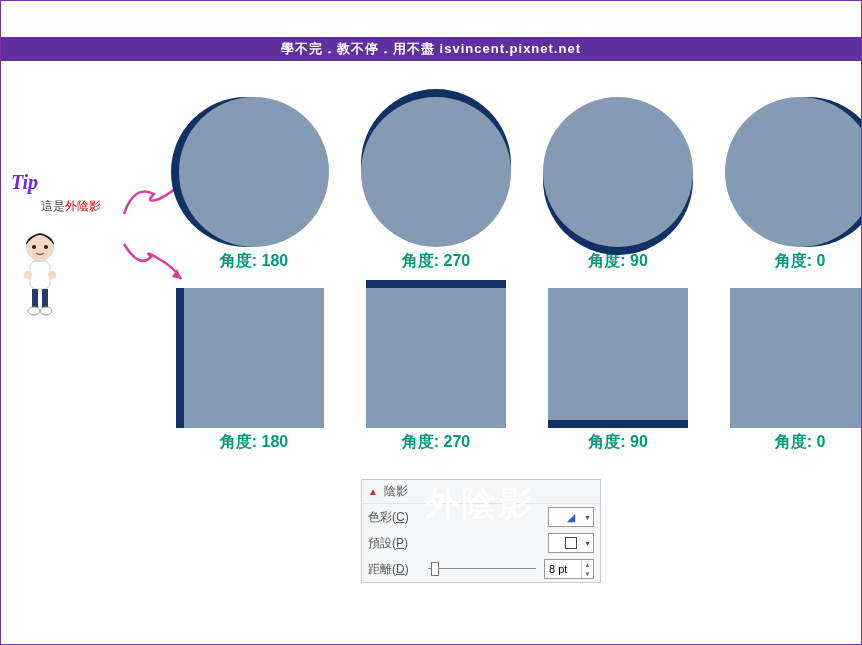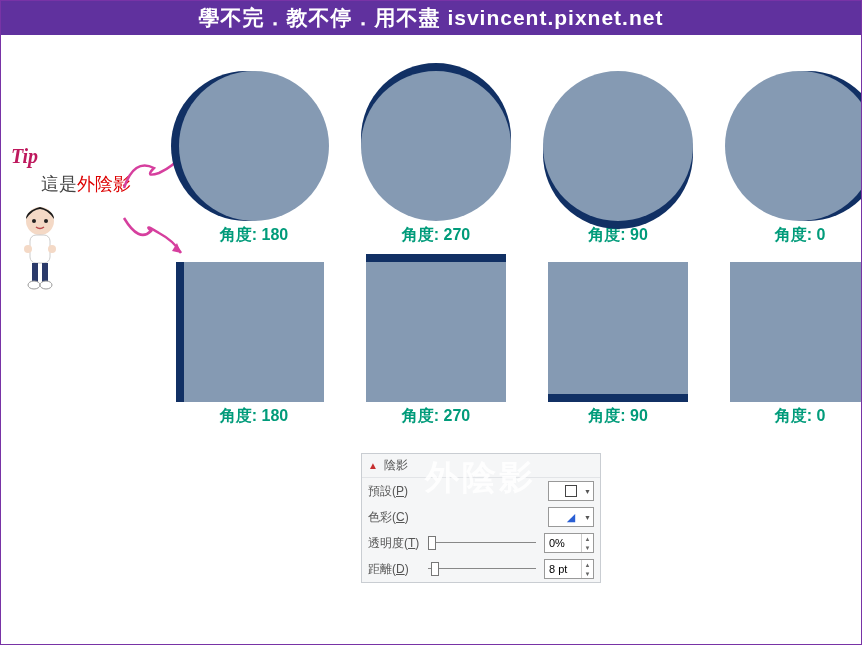--- a/index.html
+++ b/index.html
@@ -1,23 +1,23 @@
 <!DOCTYPE html>
 <html><head>
 <meta charset="utf-8">
 <style>
   * { box-sizing: border-box; margin: 0; padding: 0; }
   body { font-family: "Microsoft JhengHei", "PingFang TC", sans-serif; background: #fff; }
   .frame { width: 862px; height: 645px; border: 1px solid #7833a6; position: relative; background: #fff; overflow: hidden; }
-  .header { background: #60319e; color: #fff; text-align: center; font-size: 21px; font-weight: bold; padding: 3px 0; letter-spacing: 1px; }
+  .header { background: #60319e; color: #fff; text-align: center; font-size: 13px; font-weight: bold; padding: 3px 0; letter-spacing: 1px; margin-top: 36px; }
   .content { position: relative; width: 100%; height: calc(100% - 30px); }
 
   .tip-area { position: absolute; left: 10px; top: 110px; width: 150px; }
-  .tip-word { color: #be185d; font-weight: bold; font-style: italic; font-size: 20px; font-family: Georgia, serif; }
-  .tip-text { font-size: 18px; margin-top: 4px; }
+  .tip-word { color: #6d28d9; font-weight: bold; font-style: italic; font-size: 20px; font-family: Georgia, serif; }
+  .tip-text { font-size: 12px; margin-top: 4px; }
   .tip-text .pre { color: #444; }
   .tip-text .em { color: #d00; }
   .avatar { position: absolute; left: 14px; top: 170px; }
   .arrow { position: absolute; }
   .arrow path { stroke: #d63f9e; stroke-width: 2.5; fill: none; }
   .arrow .head { fill: #d63f9e; }
 
   .grid { position: absolute; left: 178px; top: 36px; width: 670px; }
   .row { display: flex; gap: 32px; }
   .cell { width: 150px; text-align: center; }
@@ -150,47 +150,33 @@
         </div>
       </div>
     </div>
 
     <div class="panel">
       <div class="panel-title">
         <span class="tri">▲</span>
         <span class="txt">陰影</span>
       </div>
       <div class="panel-row">
-        <div class="lab"><span>預設</span>(<span class="u">P</span>)</div>
-        <div style="flex:1"></div>
-        <div class="colorbtn">
-            <div class="sw"></div>
-            <span class="dd">▼</span>
-          </div>
-      </div>
-      <div class="panel-row">
         <div class="lab"><span>色彩</span>(<span class="u">C</span>)</div>
         <div style="flex:1"></div>
         <div class="fillbtn">
             <span class="bucket">◢</span>
             <span class="dd">▼</span>
           </div>
       </div>
       <div class="panel-row">
-        <div class="lab"><span>透明度</span>(<span class="u">T</span>)</div>
-        <div class="slider">
-            <div class="slider-track"></div>
-            <div class="slider-thumb" style="left:0"></div>
-          </div>
-        <div class="spin">
-            <span>0%</span>
-            <div class="spin-btns">
-              <div>▲</div>
-              <div>▼</div>
-            </div>
+        <div class="lab"><span>預設</span>(<span class="u">P</span>)</div>
+        <div style="flex:1"></div>
+        <div class="colorbtn">
+            <div class="sw"></div>
+            <span class="dd">▼</span>
           </div>
       </div>
       <div class="panel-row">
         <div class="lab"><span>距離</span>(<span class="u">D</span>)</div>
         <div class="slider">
             <div class="slider-track"></div>
             <div class="slider-thumb" style="left:3%"></div>
           </div>
         <div class="spin">
             <span>8 pt</span>

